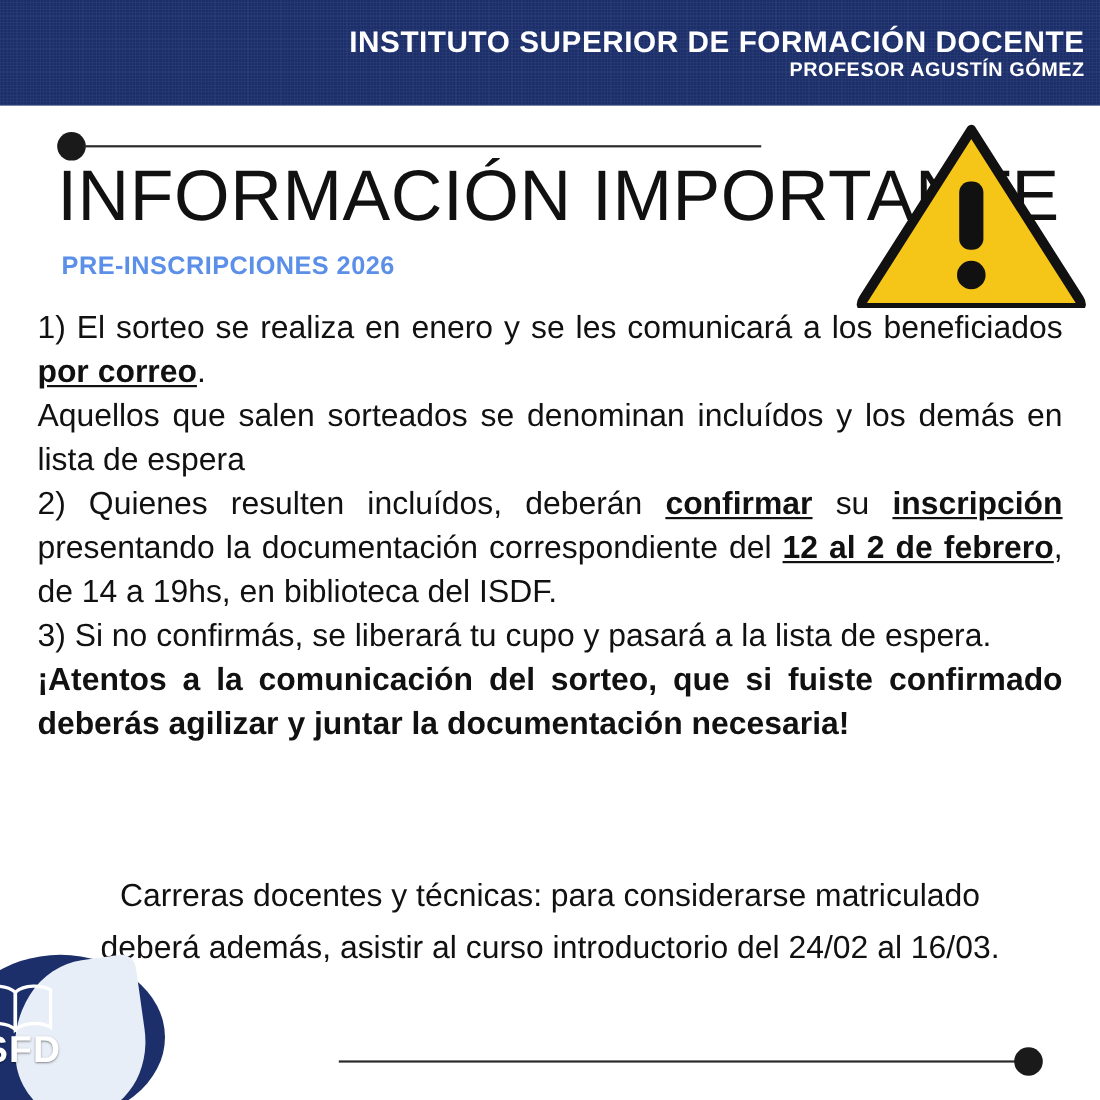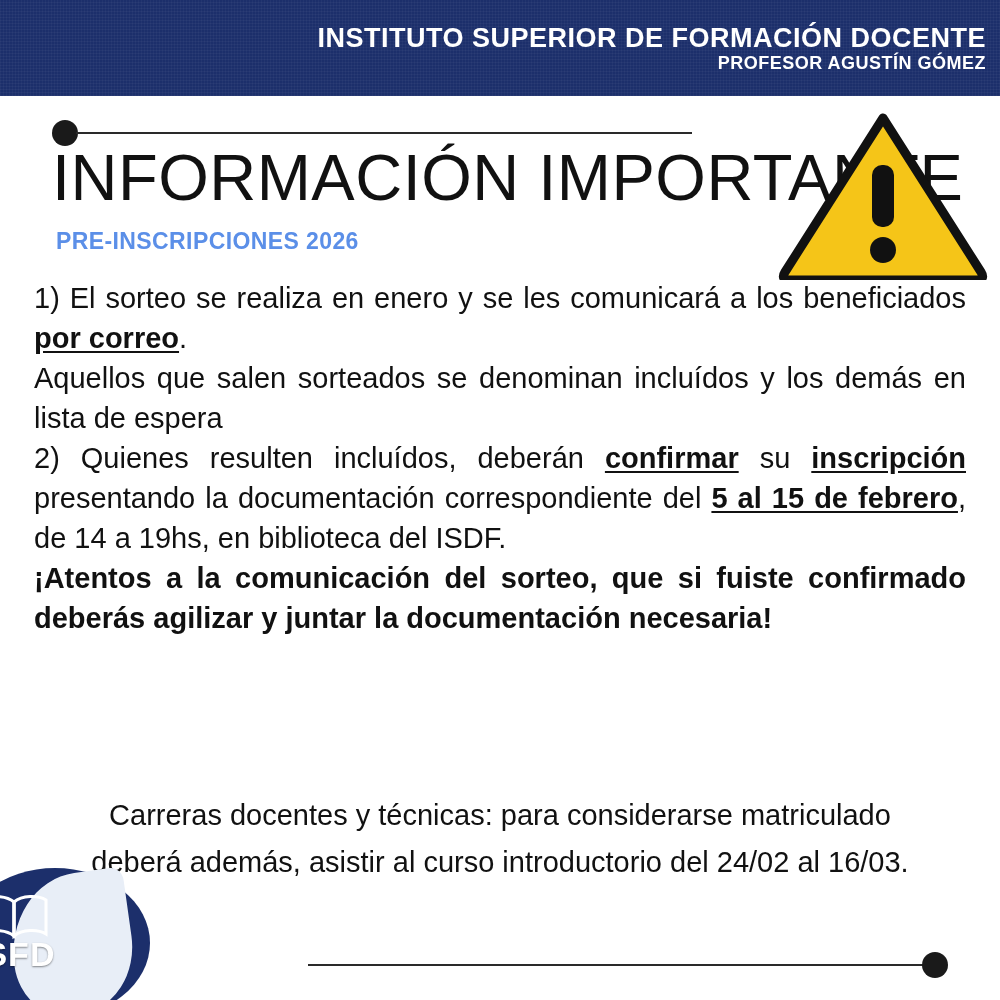--- a/index.html
+++ b/index.html
@@ -217,21 +217,22 @@
       <rect x="94" y="55" width="22" height="62" rx="10" fill="#111111"></rect>
       <circle cx="105" cy="140" r="13" fill="#111111"></circle>
     </svg>
   </div>
 
   <div class="subtitle">PRE-INSCRIPCIONES 2026</div>
 
   <div class="body">
     <p><span>1) El sorteo se realiza en enero y se les comunicará a los beneficiados </span><b><u>por correo</u></b><span>.</span></p>
     <p>Aquellos que salen sorteados se denominan incluídos y los demás en lista de espera</p>
-    <p><span>2) Quienes resulten incluídos, deberán </span><b><u>confirmar</u></b><span> su </span><b><u>inscripción</u></b><span> presentando la documentación correspondiente del </span><b><u>5 al 15 de febrero</u></b><span>, de 14 a 19hs, en  biblioteca del ISDF.</span></p>
+    <p><span>2) Quienes resulten incluídos, deberán </span><b><u>confirmar</u></b><span> su </span><b><u>inscripción</u></b><span> presentando la documentación correspondiente del </span><b><u>12 al 2 de febrero</u></b><span>, de 14 a 19hs, en  biblioteca del ISDF.</span></p>
+    <p>3) Si no confirmás, se liberará tu cupo y pasará a la lista de espera.</p>
     <p class="bold-block">¡Atentos a la comunicación del sorteo, que si fuiste confirmado deberás agilizar y juntar la documentación necesaria!</p>
   </div>
 
   <div class="footer-note">Carreras docentes y técnicas: para considerarse matriculado deberá además, asistir al curso introductorio del 24/02 al 16/03.</div>
 
   <div class="bottom-rule">
     <div class="line"></div>
     <div class="dot"></div>
   </div>
 

